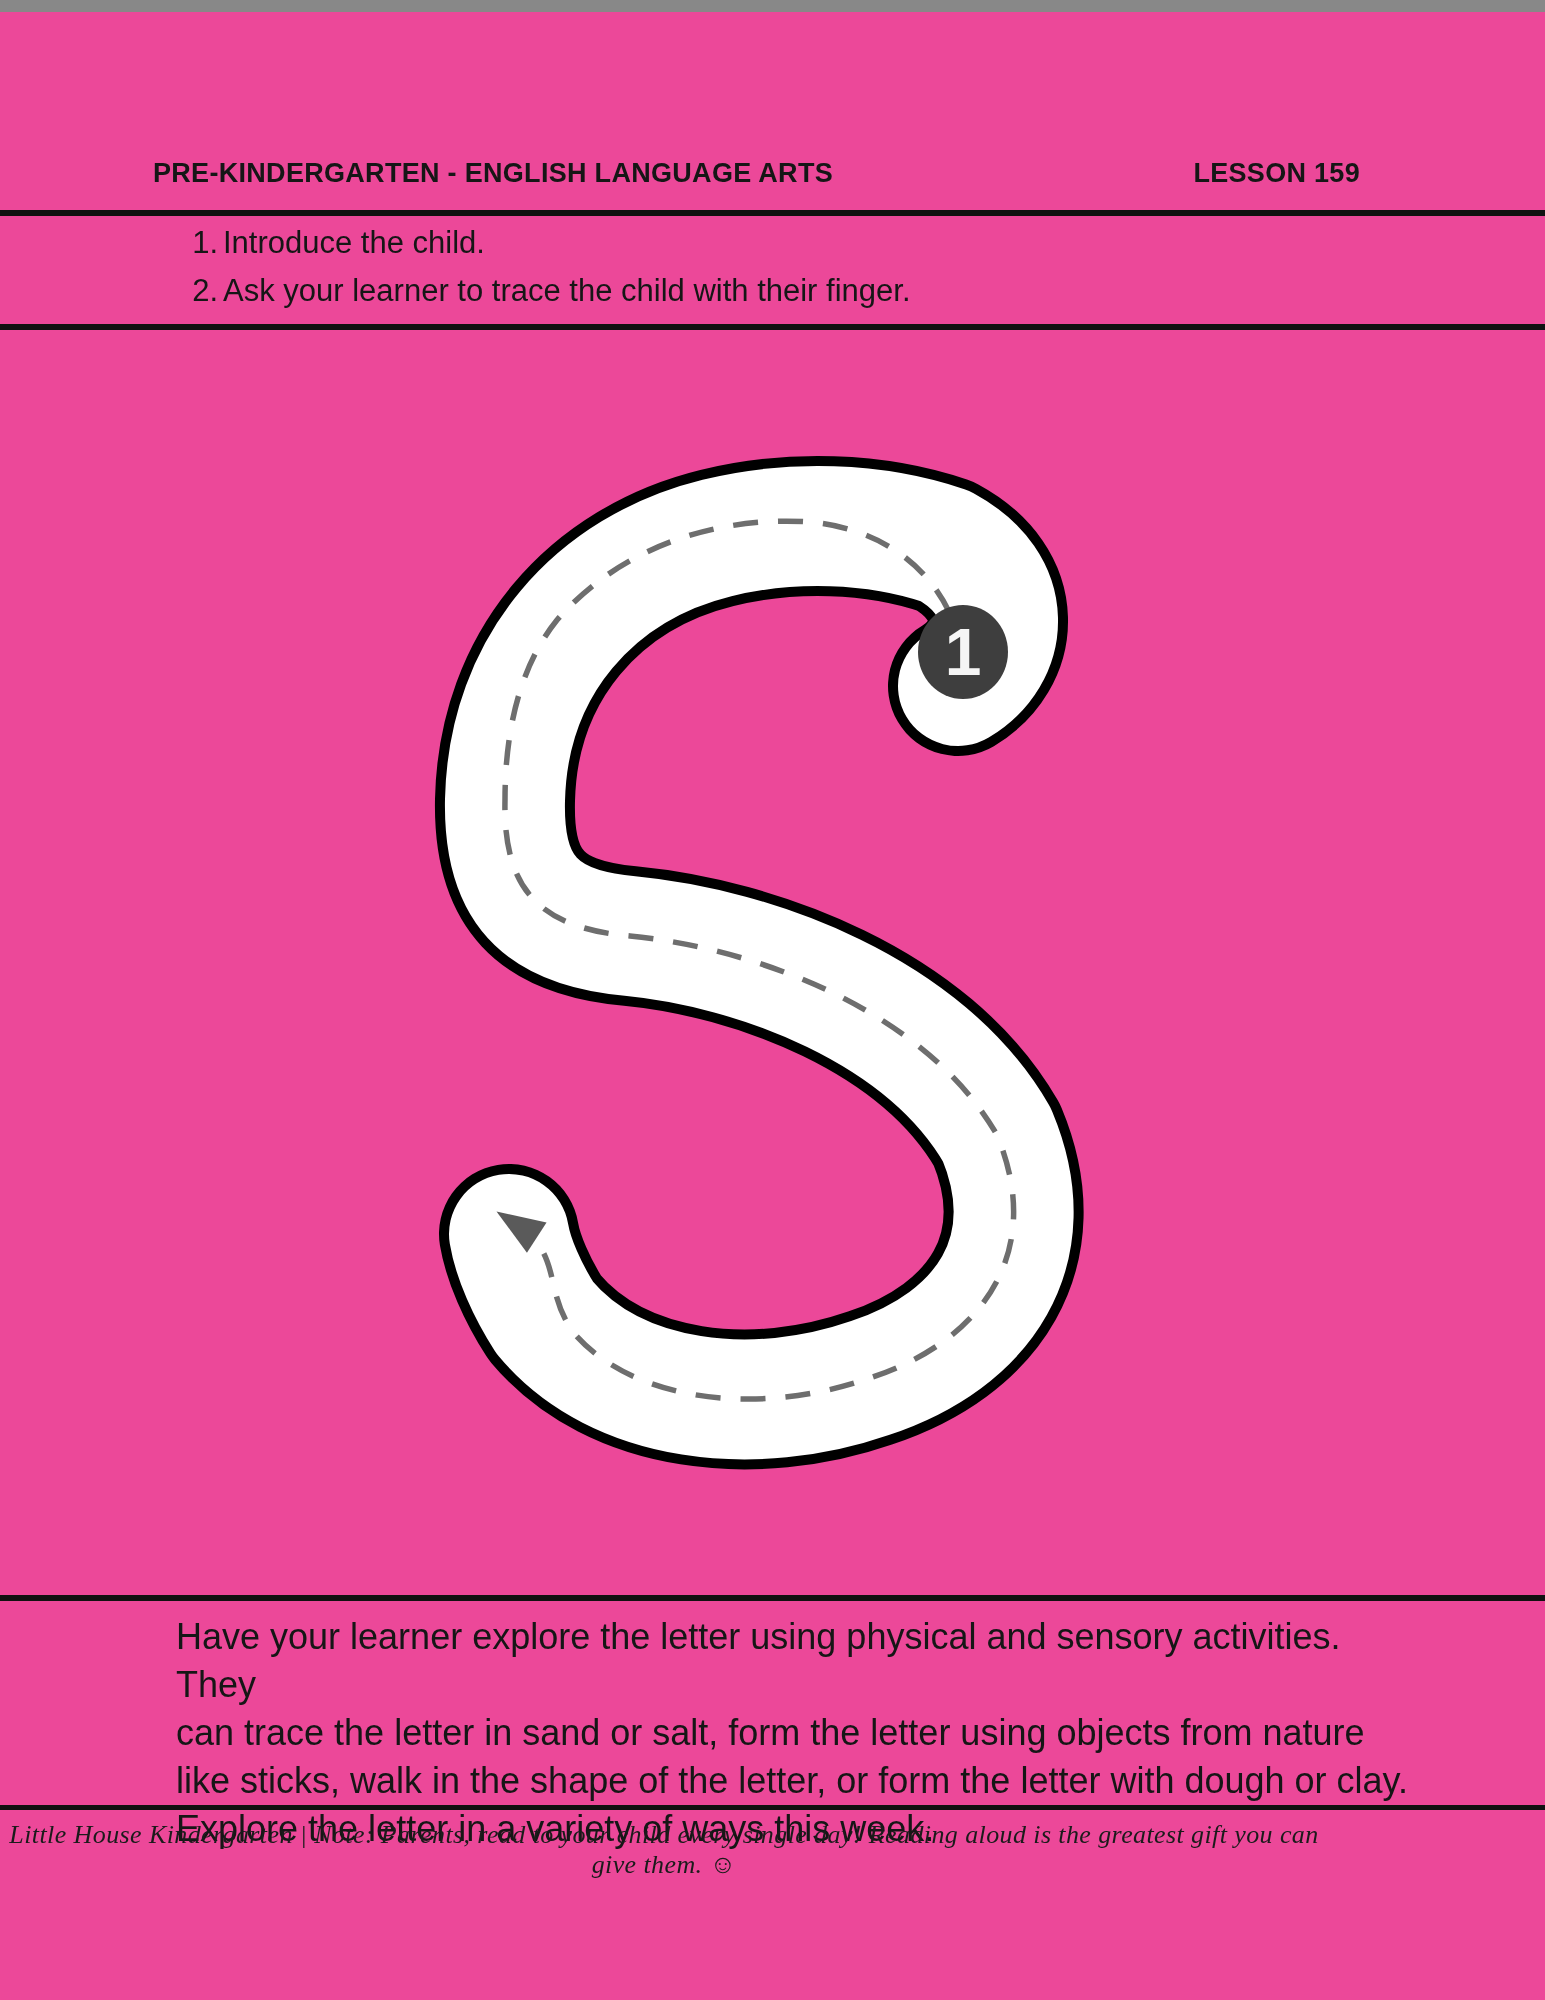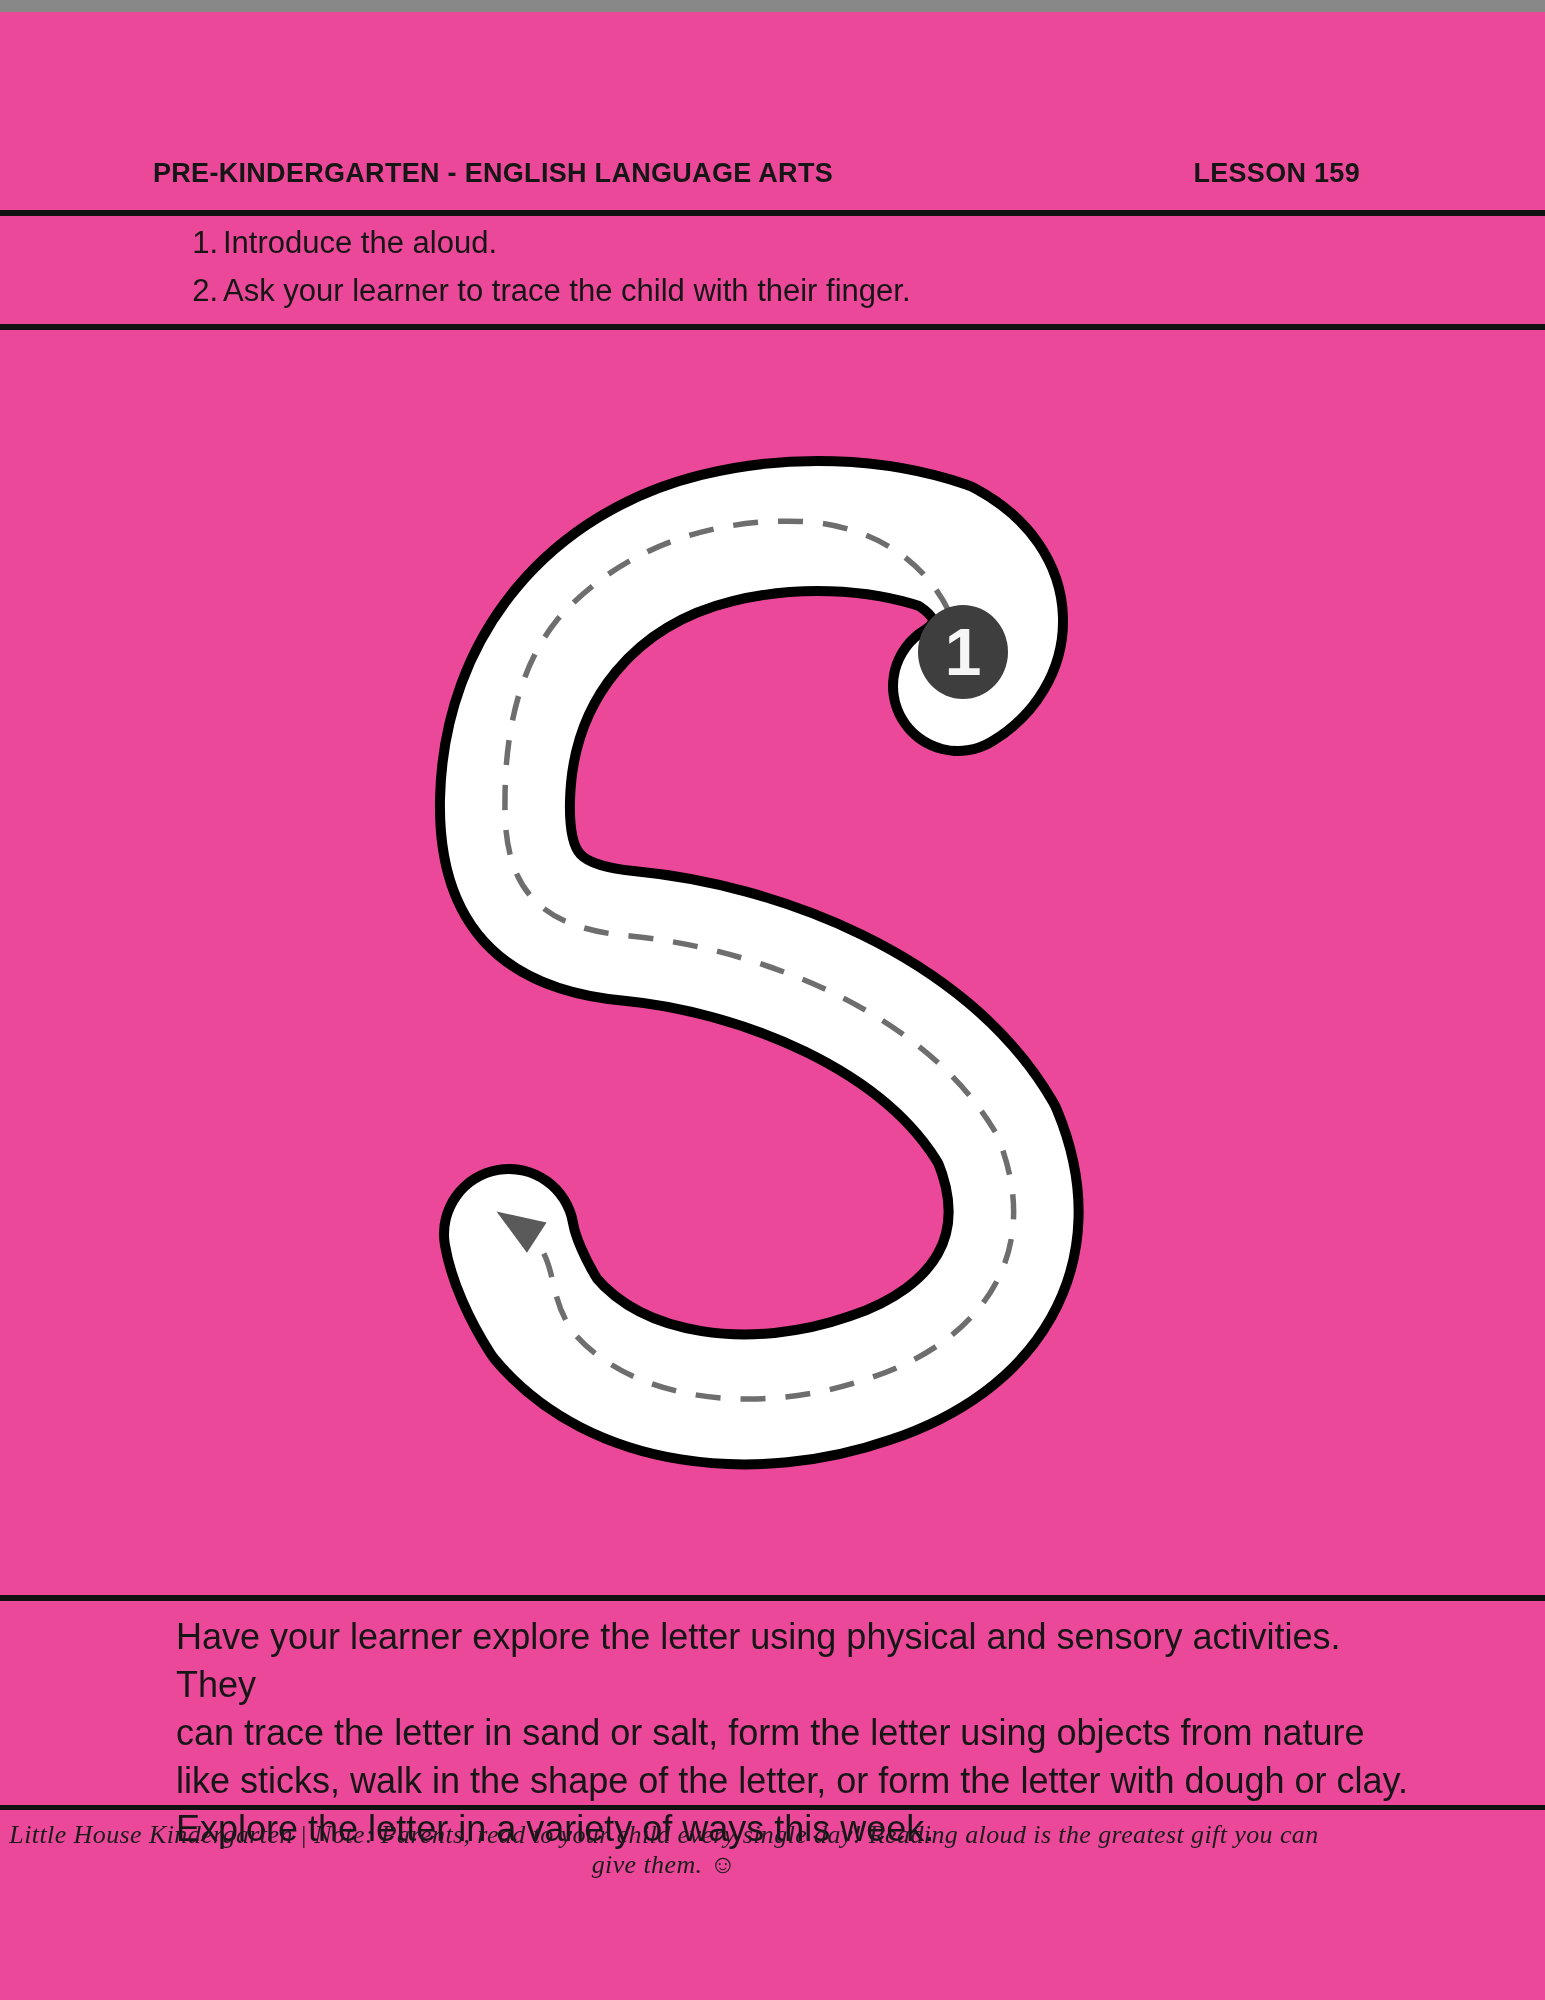--- a/index.html
+++ b/index.html
@@ -43,21 +43,21 @@
   <div class="header-row">
     <span>PRE-KINDERGARTEN - ENGLISH LANGUAGE ARTS</span>
     <span>LESSON 159</span>
   </div>
 
   <div class="hr hr1"></div>
 
   <div class="instructions">
     <div class="instr-row">
       <span class="instr-num">1.</span>
-      <span class="instr-text">Introduce the aloud.</span>
+      <span class="instr-text">Introduce the child.</span>
     </div>
     <div class="instr-row">
       <span class="instr-num">2.</span>
       <span class="instr-text">Ask your learner to trace the child with their finger.</span>
     </div>
   </div>
 
   <div class="hr hr2"></div>
 
   <div class="trace-area">

